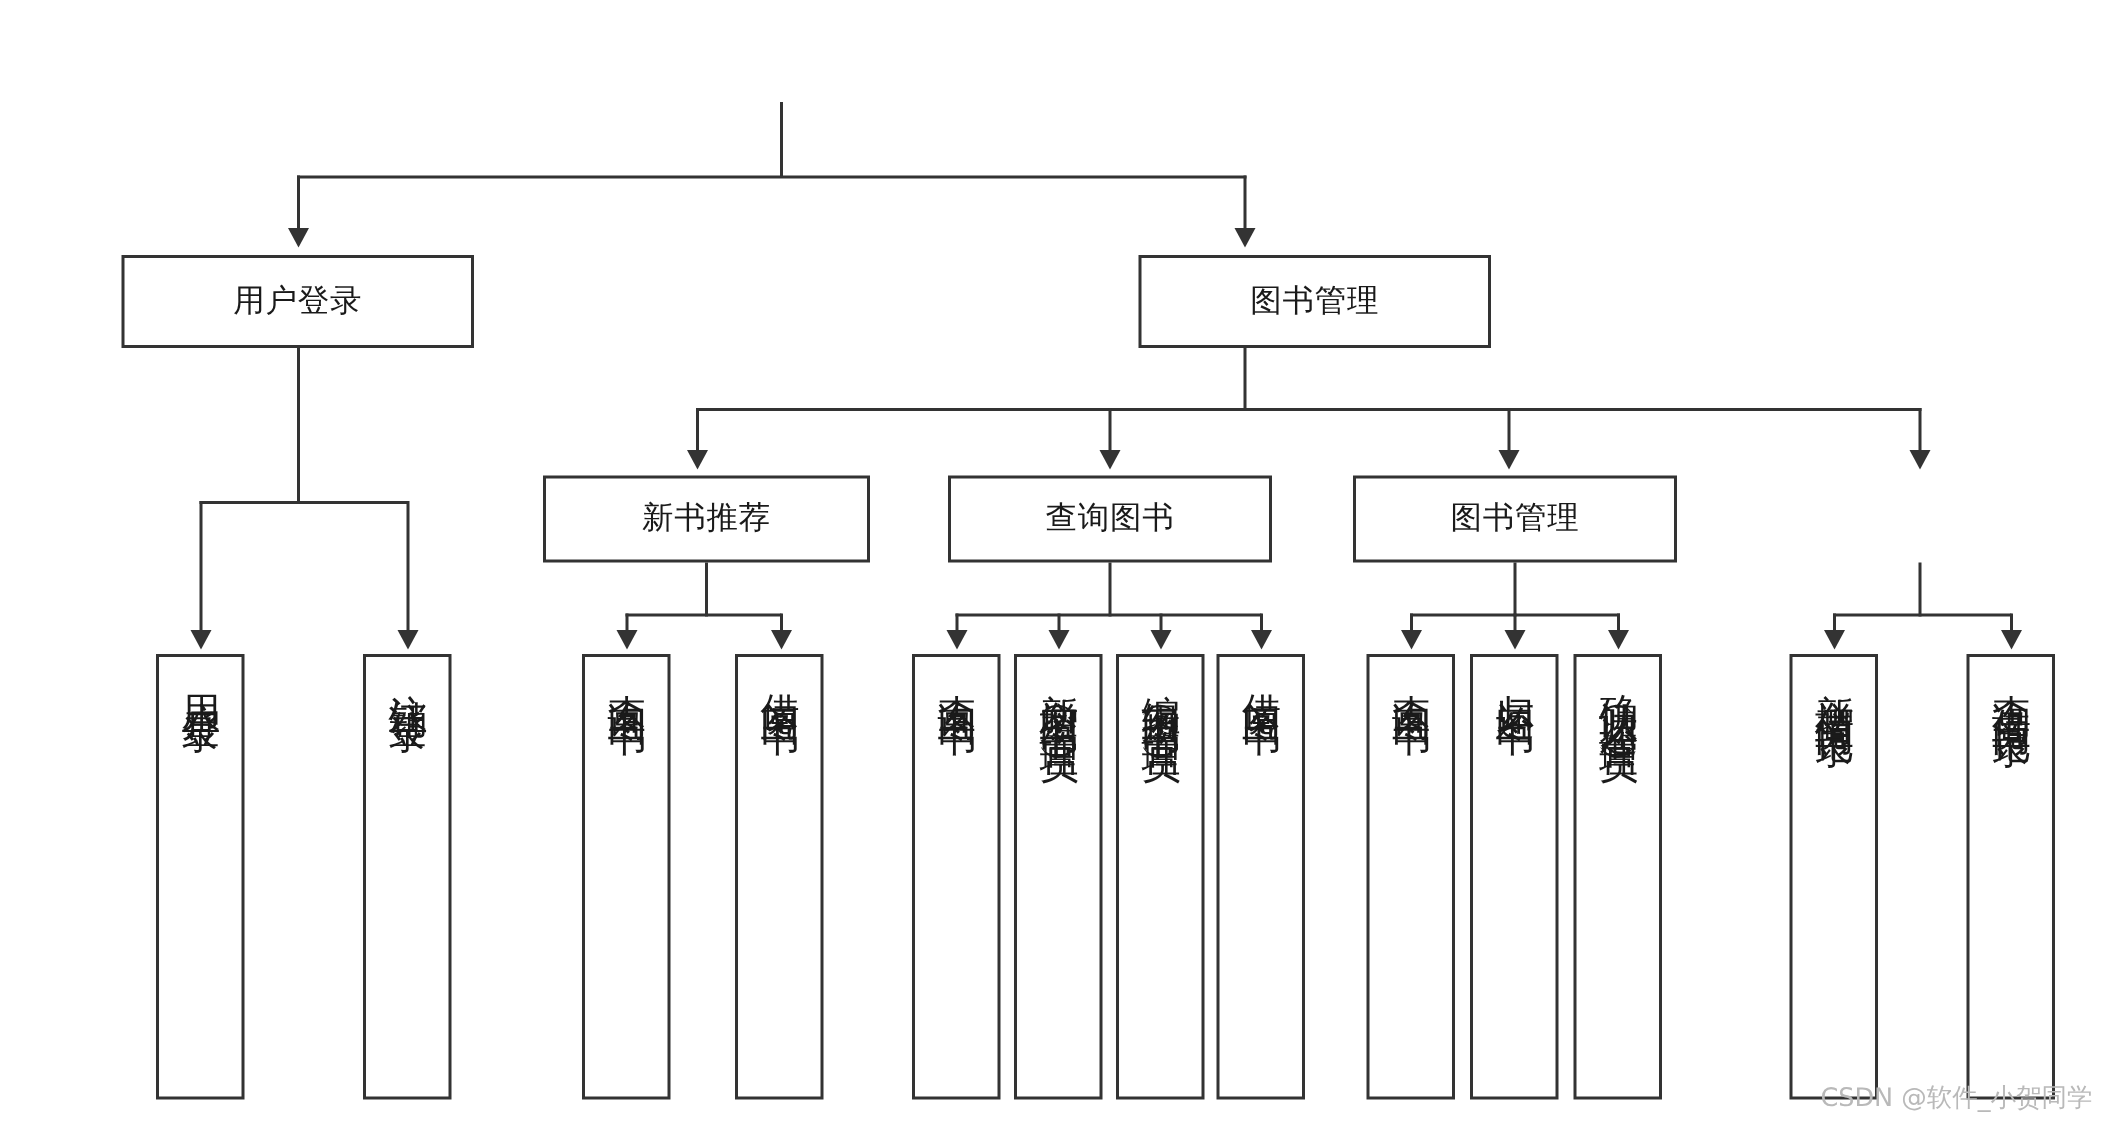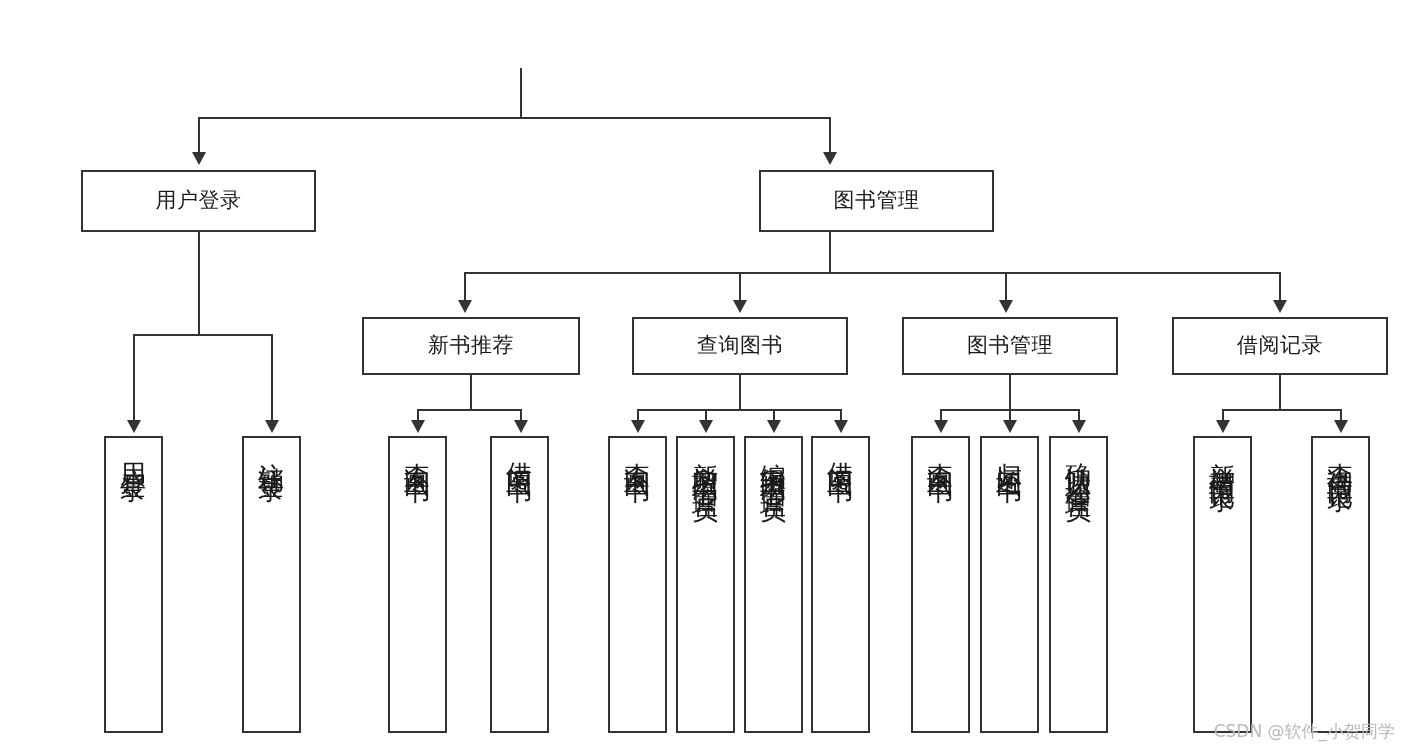--- a/index.html
+++ b/index.html
@@ -98,23 +98,20 @@
 
   <div class="node h-node" style="left:362px;top:317px;width:218px;height:58px;">
     <span class="lbl">新书推荐</span>
   </div>
   <div class="node h-node" style="left:632px;top:317px;width:216px;height:58px;">
     <span class="lbl">查询图书</span>
   </div>
   <div class="node h-node" style="left:902px;top:317px;width:216px;height:58px;">
     <span class="lbl">图书管理</span>
   </div>
-  <div class="node h-node" style="left:1172px;top:317px;width:216px;height:58px;">
-    <span class="lbl">借阅记录</span>
-  </div>
 
   <div class="vline" style="left:470px;top:375px;height:36px;"></div>
   <div class="hline" style="left:417px;top:409px;width:104px;"></div>
   <div class="vline" style="left:417px;top:409px;height:13px;"></div>
   <div class="arrow" style="left:411px;top:420px;"></div>
   <div class="vline" style="left:520px;top:409px;height:13px;"></div>
   <div class="arrow" style="left:514px;top:420px;"></div>
 
   <div class="vline" style="left:739px;top:375px;height:36px;"></div>
   <div class="hline" style="left:637px;top:409px;width:204px;"></div>

